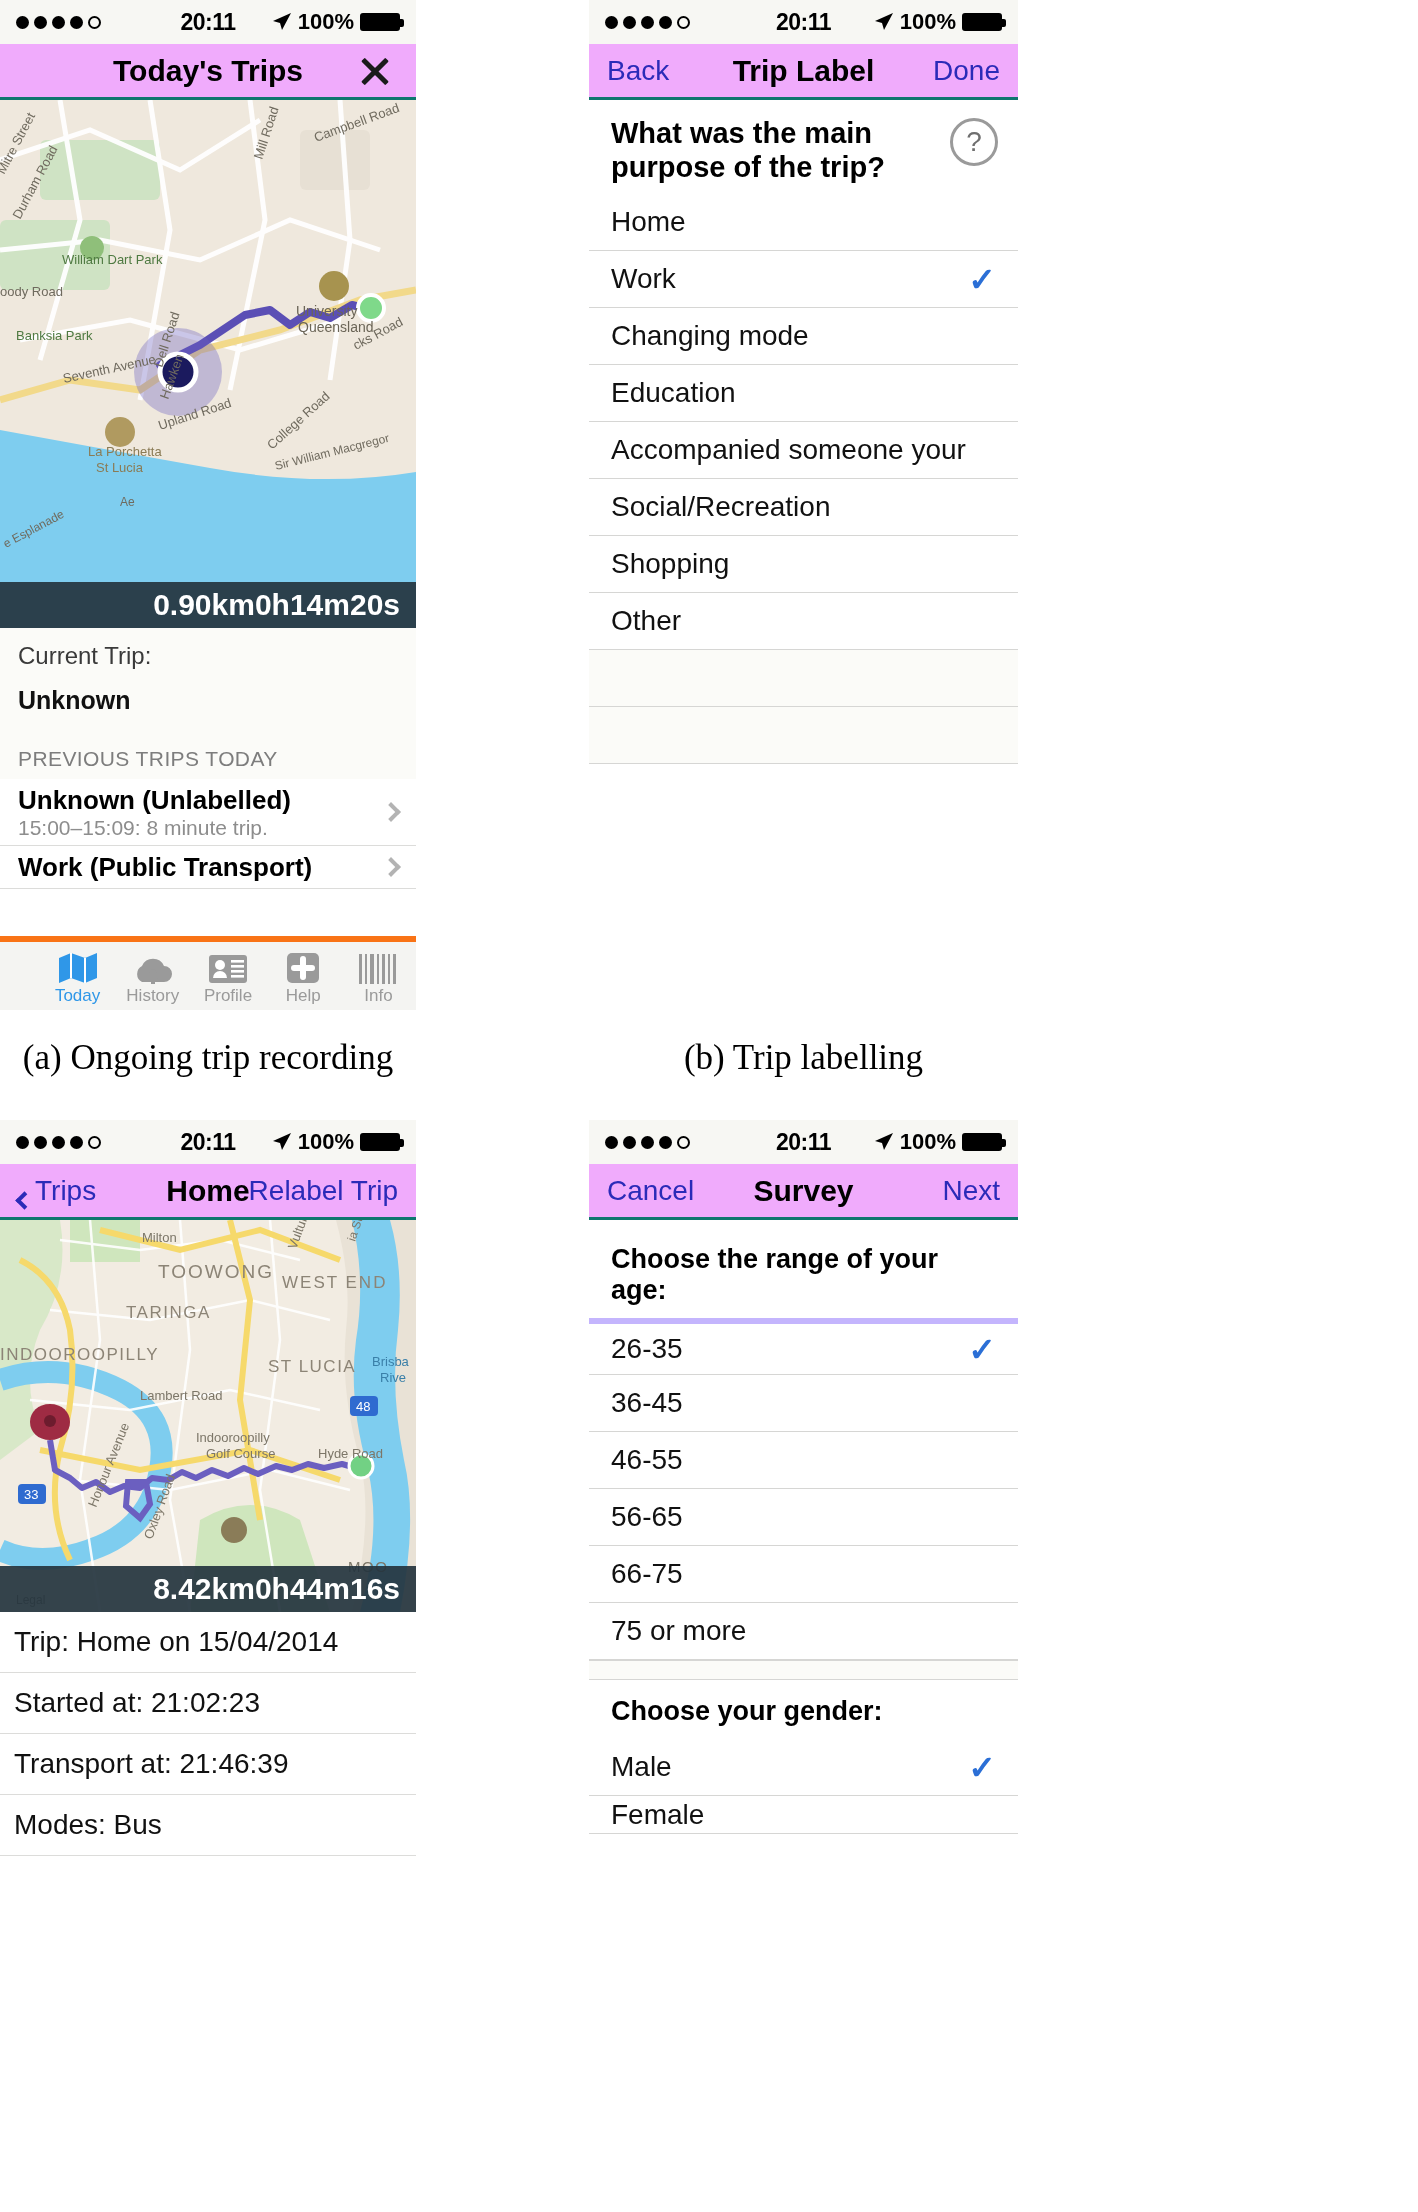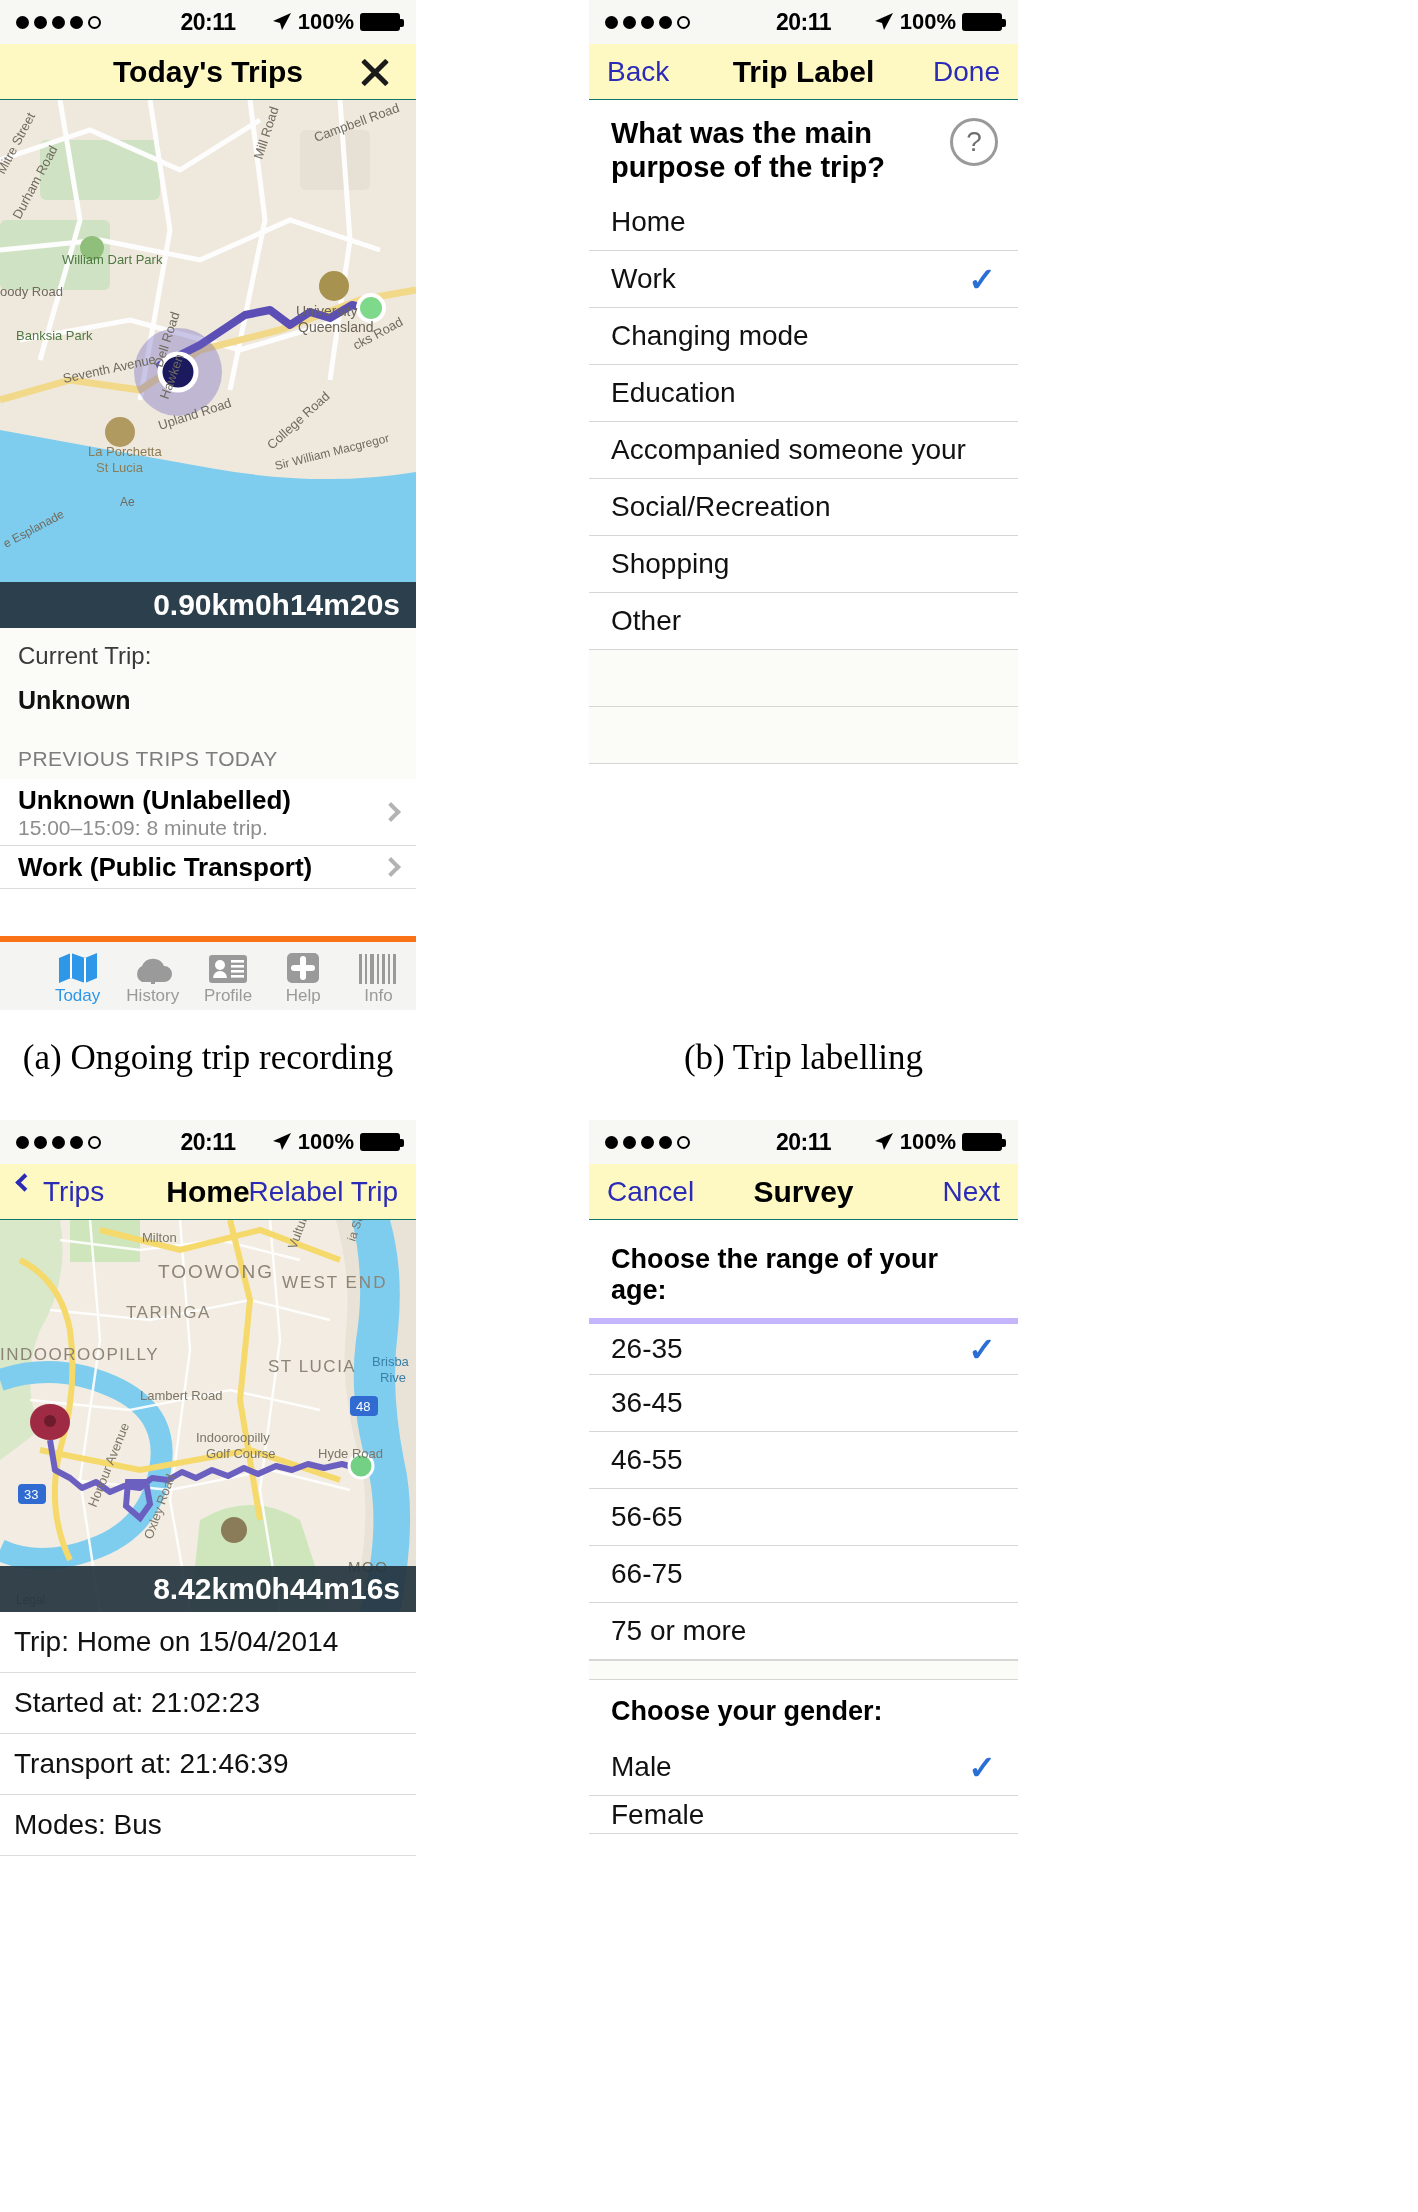--- a/index.html
+++ b/index.html
@@ -32,30 +32,30 @@
              font-size: 23px; font-weight: bold; letter-spacing: -0.5px; }
   .sb-right { margin-left: auto; display: flex; align-items: center; gap: 6px;
               font-size: 22px; font-weight: bold; position: relative; z-index: 2;}
   .battery { width: 40px; height: 18px; border: 2px solid #000; border-radius: 3px;
              position: relative; background: #000; }
   .battery:after { content: ""; position: absolute; right: -6px; top: 4px;
                    width: 4px; height: 8px; background: #000; border-radius: 0 2px 2px 0; }
 
   
   .navbar {
-    height: 56px; background: #fef9c3;
-    border-bottom: 1px solid #0f766e;
+    height: 56px; background: #f0abfc;
+    border-bottom: 3px solid #0f766e;
     display: flex; align-items: center; padding: 0 18px;
     position: relative;
   }
   .nav-title { position: absolute; left: 0; right: 0; text-align: center;
                font-size: 30px; font-weight: bold; color: #000; }
   .nav-btn { font-size: 28px; color: #2b2bb8; position: relative; z-index: 2; cursor: pointer;}
   .nav-btn.right { margin-left: auto; }
-  .nav-back { display: flex; align-items: flex-start; gap: 12px; }
+  .nav-back { display: flex; align-items: flex-end; gap: 4px; }
   .chev-left { width: 13px; height: 13px; border-left: 4px solid #2b2bb8;
                border-bottom: 4px solid #2b2bb8; transform: rotate(45deg); display:inline-block;}
   .close-x { position: absolute; right: 24px; top: 50%; transform: translateY(-50%);
              width: 34px; height: 34px; z-index: 3; cursor: pointer;}
   .close-x:before, .close-x:after {
     content:""; position:absolute; left: 0; top: 15px; width: 34px; height: 5px;
     background: #1b1b1b; border-radius: 1px;
   }
   .close-x:before { transform: rotate(45deg); }
   .close-x:after  { transform: rotate(-45deg); }

